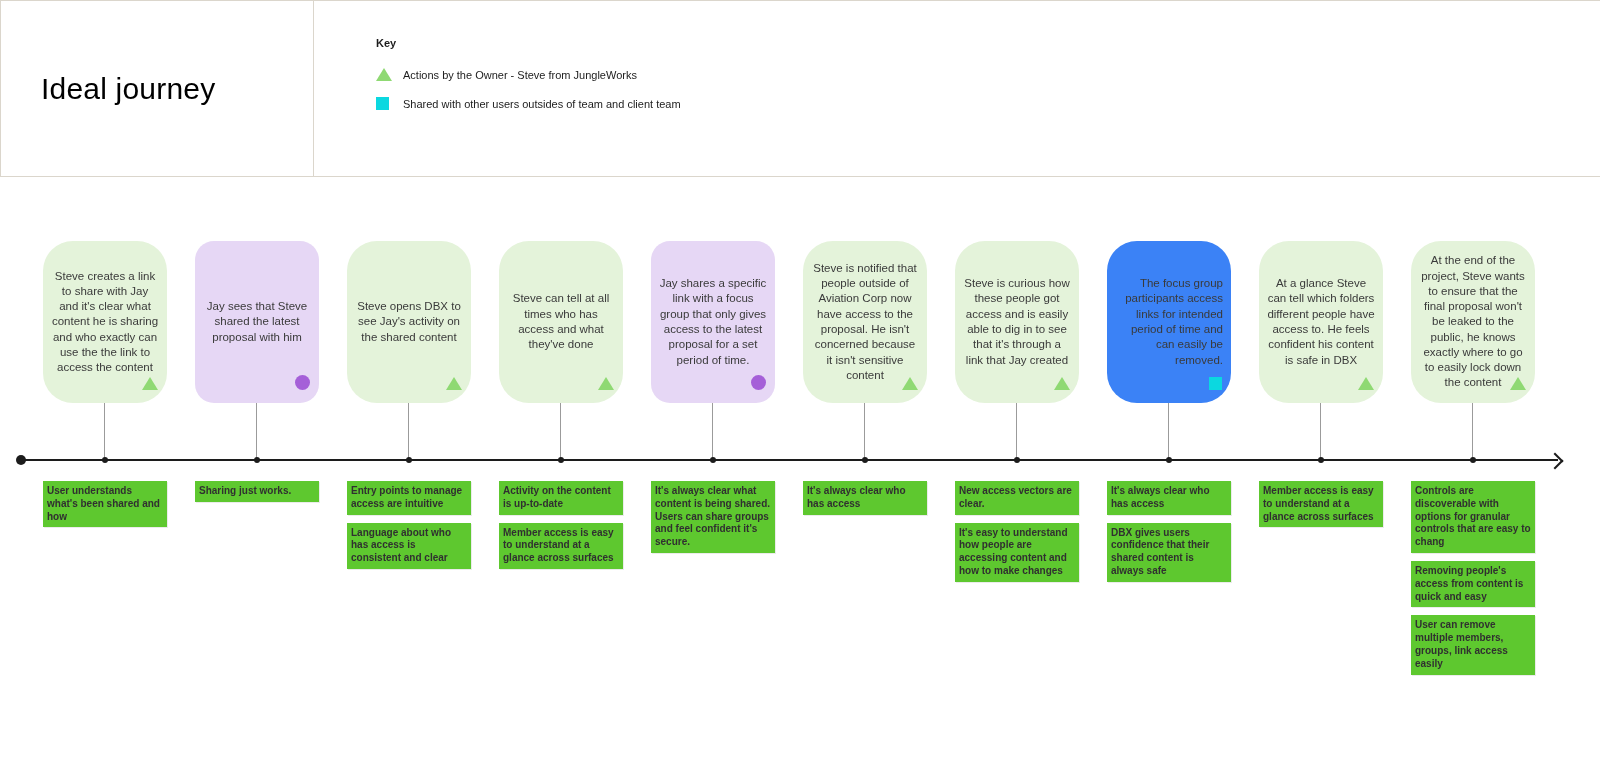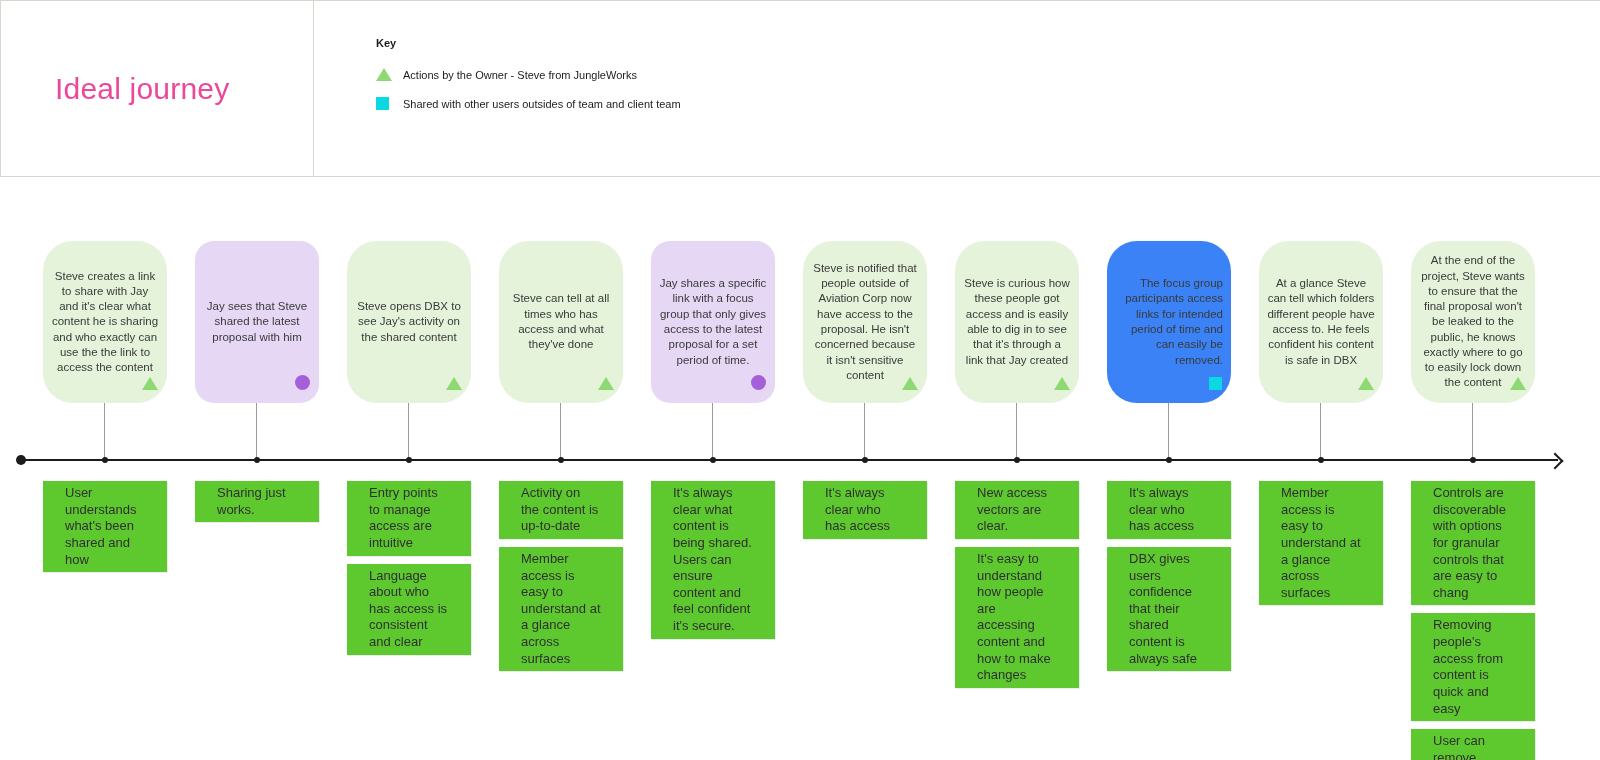--- a/index.html
+++ b/index.html
@@ -5,21 +5,21 @@
   html,body{margin:0;padding:0;background:#ffffff;}
   body{font-family:"Liberation Sans",sans-serif;}
   .board{position:relative;width:1600px;height:760px;background:#ffffff;overflow:hidden;}
 
   
   .header-row{position:absolute;left:0;top:0;width:1600px;height:177px;
     border-top:1px solid #dbd6cc;border-bottom:1px solid #dbd6cc;box-sizing:border-box;background:#fff;}
   .title-cell{position:absolute;left:0;top:0;width:314px;height:176px;
     border-left:1px solid #dbd6cc;border-right:1px solid #dbd6cc;box-sizing:border-box;
     display:flex;align-items:center;}
-  .page-title{font-size:30px;color:#ec4899;letter-spacing:.2px;padding-left:54px;}
+  .page-title{font-size:30px;color:#000000;letter-spacing:.2px;padding-left:40px;}
 
   .key{position:absolute;left:376px;top:36px;}
   .key-heading{font-size:11px;font-weight:bold;color:#1c1c1c;}
   .key-list{margin-top:11px;}
   .key-item{display:flex;align-items:center;height:29px;}
   .key-icon-box{width:27px;display:flex;align-items:center;}
   .key-label{font-size:11px;color:#1c1c1c;}
 
   .tri{width:0;height:0;border-left:8px solid transparent;border-right:8px solid transparent;
     border-bottom:13px solid #8fd973;}
@@ -33,22 +33,22 @@
     box-sizing:border-box;padding:12px 8px;font-size:11.5px;line-height:1.33;color:#3a3a3a;}
   .card.owner{background:#e4f3da;}
   .card.client{background:#e6d7f5;border-radius:19px;}
   .card.shared{background:#3b82f6;text-align:right;}
   .card .marker{position:absolute;right:9px;bottom:13px;}
 
   .connector{position:absolute;left:61px;top:403px;width:1px;height:57px;background:#9b9b9b;}
   .node-dot{position:absolute;left:59px;top:457px;width:6px;height:6px;border-radius:50%;background:#1c1c1c;}
 
   .notes{position:absolute;left:0;top:481px;width:124px;display:flex;flex-direction:column;gap:8px;}
-  .note{background:#5ec82f;color:#303030;font-size:13px;font-weight:400;line-height:1.28;
-    padding:4px 22px;box-sizing:border-box;min-height:20px;box-shadow:1px 1px 0 rgba(0,0,0,.08);}
+  .note{background:#5ec82f;color:#303030;font-size:10px;font-weight:700;line-height:1.28;
+    padding:4px 4px;box-sizing:border-box;min-height:20px;box-shadow:1px 1px 0 rgba(0,0,0,.08);}
 
   
   .timeline-line{position:absolute;left:21px;top:459px;width:1537px;height:2px;background:#1c1c1c;}
   .start-dot{position:absolute;left:16px;top:455px;width:10px;height:10px;border-radius:50%;background:#1c1c1c;}
   .arrow-head{position:absolute;left:1549px;top:455px;width:10px;height:10px;
     border-top:2px solid #1c1c1c;border-right:2px solid #1c1c1c;transform:rotate(45deg);}
 </style>
 </head>
 <body>
 
@@ -132,21 +132,21 @@
   </div>
 
   <div class="col" style="left:651px">
     <div class="card client">
       <span class="card-text">Jay shares a specific link with a focus group that only gives access to the latest proposal for a set period of time.</span>
       <span class="marker cir"></span>
     </div>
     <div class="connector"></div>
     <div class="node-dot"></div>
     <div class="notes">
-      <div class="note">It's always clear what content is being shared. Users can ensure content and feel confident it's secure.</div>
+      <div class="note">It's always clear what content is being shared. Users can share groups and feel confident it's secure.</div>
     </div>
   </div>
 
   <div class="col" style="left:803px">
     <div class="card owner">
       <span class="card-text">Steve is notified that people outside of Aviation Corp now have access to the proposal. He isn't concerned because it isn't sensitive content</span>
       <span class="marker tri"></span>
     </div>
     <div class="connector"></div>
     <div class="node-dot"></div>

